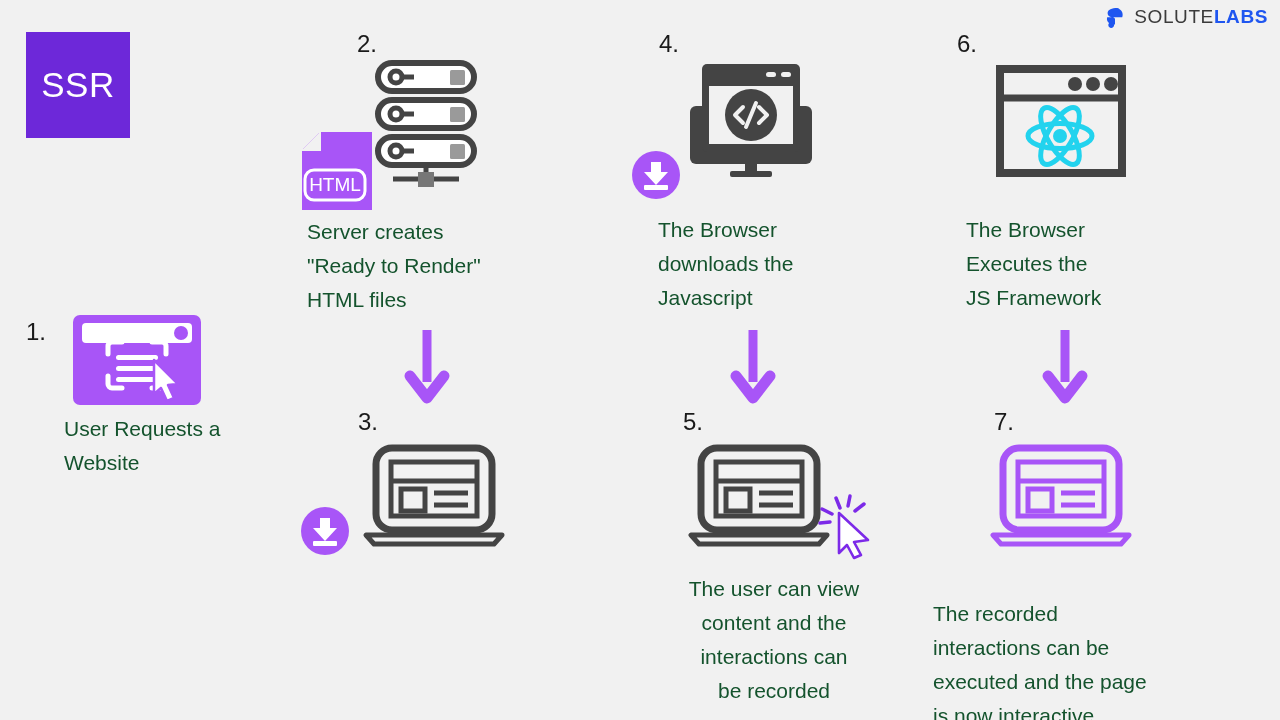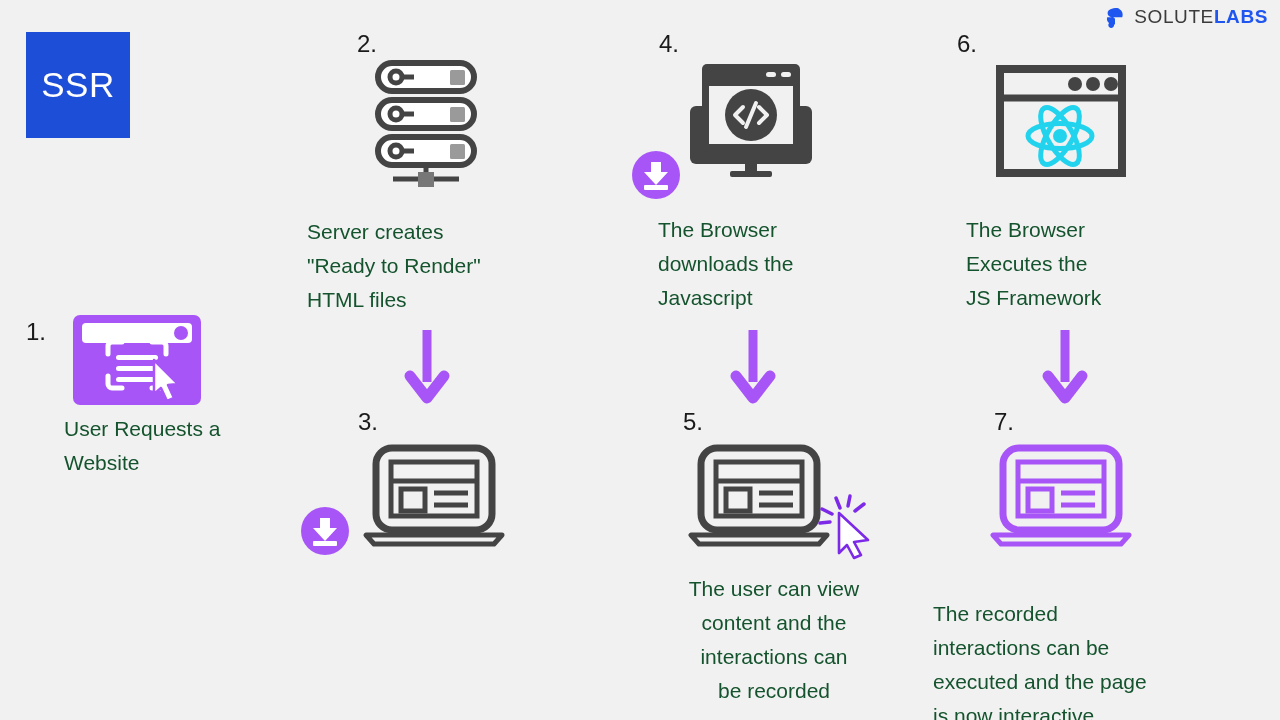--- a/index.html
+++ b/index.html
@@ -35,21 +35,21 @@
     font-weight: 400;
     white-space: nowrap;
   }
   #brand .wm-solute { color: #3b3b3b; }
   #brand .wm-labs { color: #1f56f0; font-weight: 700; }
 
   
   #ssr-badge {
     left: 26px; top: 32px;
     width: 104px; height: 106px;
-    background: #1d4ed8;
+    background: #6d28d9;
     display: flex;
     align-items: center;
     justify-content: center;
   }
   #ssr-badge span {
     color: #ffffff;
     font-size: 35px;
     letter-spacing: 0.5px;
   }
 
@@ -108,20 +108,29 @@
       <rect x="44" y="52" width="42" height="5" rx="2.5" fill="#ffffff"></rect>
       <rect x="44" y="63" width="42" height="5" rx="2.5" fill="#ffffff"></rect>
 
       <path d="M82 46 L106 70 L96 71 L102 84 L95 87 L89 74 L82 80 Z" fill="#ffffff" stroke="#a855f7" stroke-width="2.5" stroke-linejoin="round"></path>
     </svg>
   </div>
   <div class="abs caption" style="left:64px; top:412px; width:230px;">User Requests a
 Website</div>
 
   <div class="abs step-num" style="left:357px; top:30px;">2.</div>
+  <div class="abs" style="left:300px; top:130px;">
+    <svg width="78" height="82" viewBox="0 0 78 82">
+      <path d="M20 2 h52 v78 h-70 v-60 Z" fill="#a855f7"></path>
+      <path d="M20 2 v18 h-18 Z" fill="#f1f1f1"></path>
+      <path d="M20 2 v18 h-18" fill="none" stroke="#f1f1f1" stroke-width="2"></path>
+      <rect x="5" y="40" width="60" height="30" rx="9" fill="#a855f7" stroke="#ffffff" stroke-width="3"></rect>
+      <text x="35" y="61" text-anchor="middle" font-family="Liberation Sans, sans-serif" font-size="19" fill="#ffffff">HTML</text>
+    </svg>
+  </div>
   <div class="abs" style="left:375px; top:60px;">
     <svg width="104" height="125" viewBox="0 0 104 125">
       <g stroke="#444444" fill="#ffffff">
         <rect x="3" y="3" width="96" height="28" rx="14" stroke-width="6"></rect>
         <rect x="3" y="40" width="96" height="28" rx="14" stroke-width="6"></rect>
         <rect x="3" y="77" width="96" height="28" rx="14" stroke-width="6"></rect>
       </g>
       <g fill="none" stroke="#444444" stroke-width="5">
         <circle cx="21" cy="17" r="6"></circle>
           <path d="M27 17 h12"></path>

